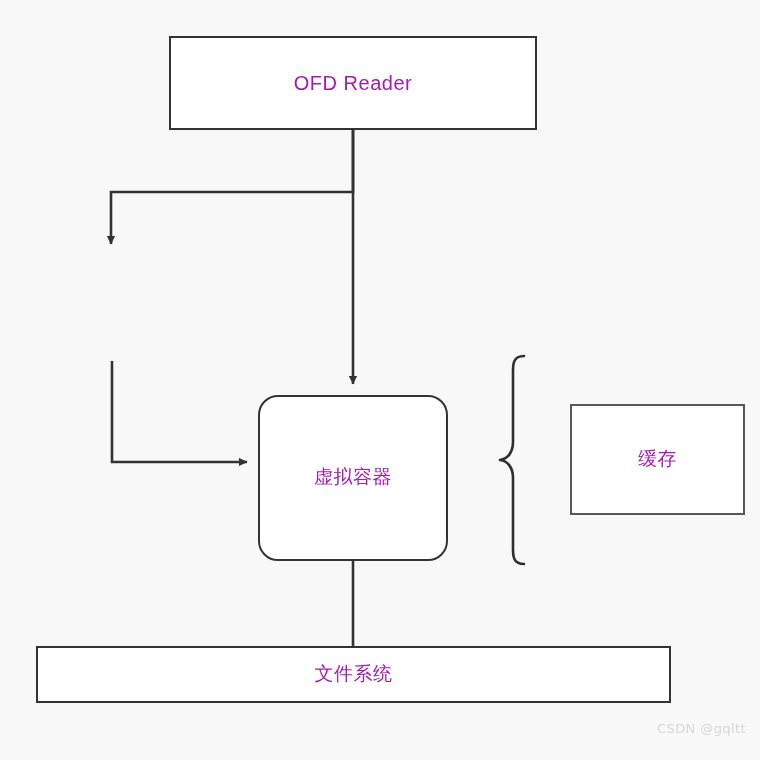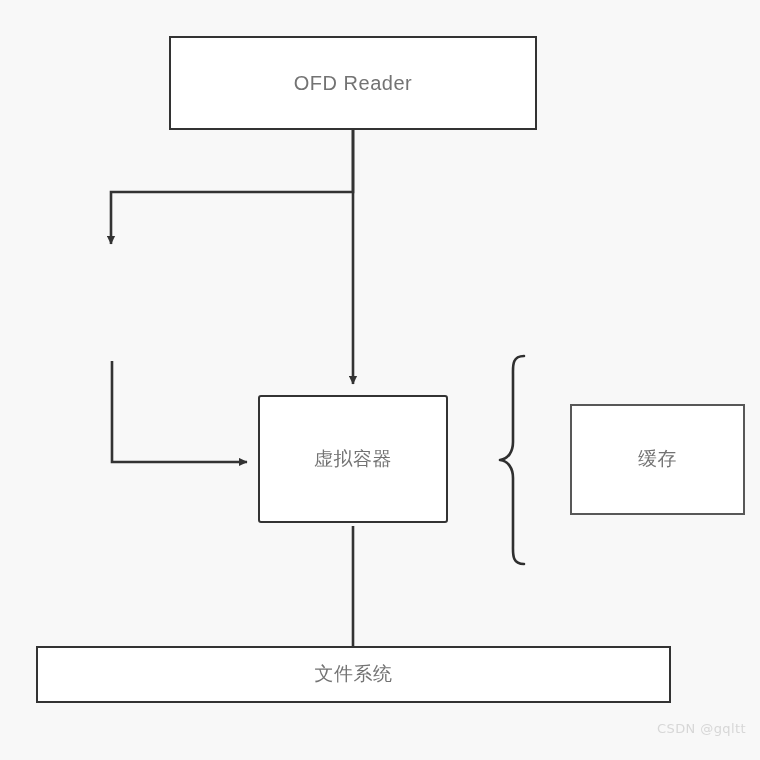--- a/index.html
+++ b/index.html
@@ -32,21 +32,21 @@
     background: #ffffff;
     box-sizing: border-box;
     display: flex;
     align-items: center;
     justify-content: center;
     color: #303030;
   }
   .node-label {
     font-size: 19px;
     letter-spacing: 0.5px;
-    color: #737373;
+    color: #a21caf;
     line-height: 1.2;
     white-space: nowrap;
   }
   #node-ofd-reader {
     left: 169px;
     top: 36px;
     width: 368px;
     height: 94px;
     border: 2.5px solid #333333;
   }
@@ -57,23 +57,24 @@
     left: 37px;
     top: 255px;
     width: 154px;
     height: 106px;
     border: 2.5px solid #333333;
   }
   #node-virtual-container {
     left: 258px;
     top: 395px;
     width: 190px;
-    height: 128px;
+    height: 166px;
     border: 2.5px solid #333333;
-    border-radius: 3px;
+    border-radius: 20px;
+    font-family: Liberation Mono, monospace;
   }
   #node-cache {
     left: 570px;
     top: 404px;
     width: 175px;
     height: 111px;
     border: 2.5px solid #585858;
   }
   #node-file-system {
     left: 36px;

